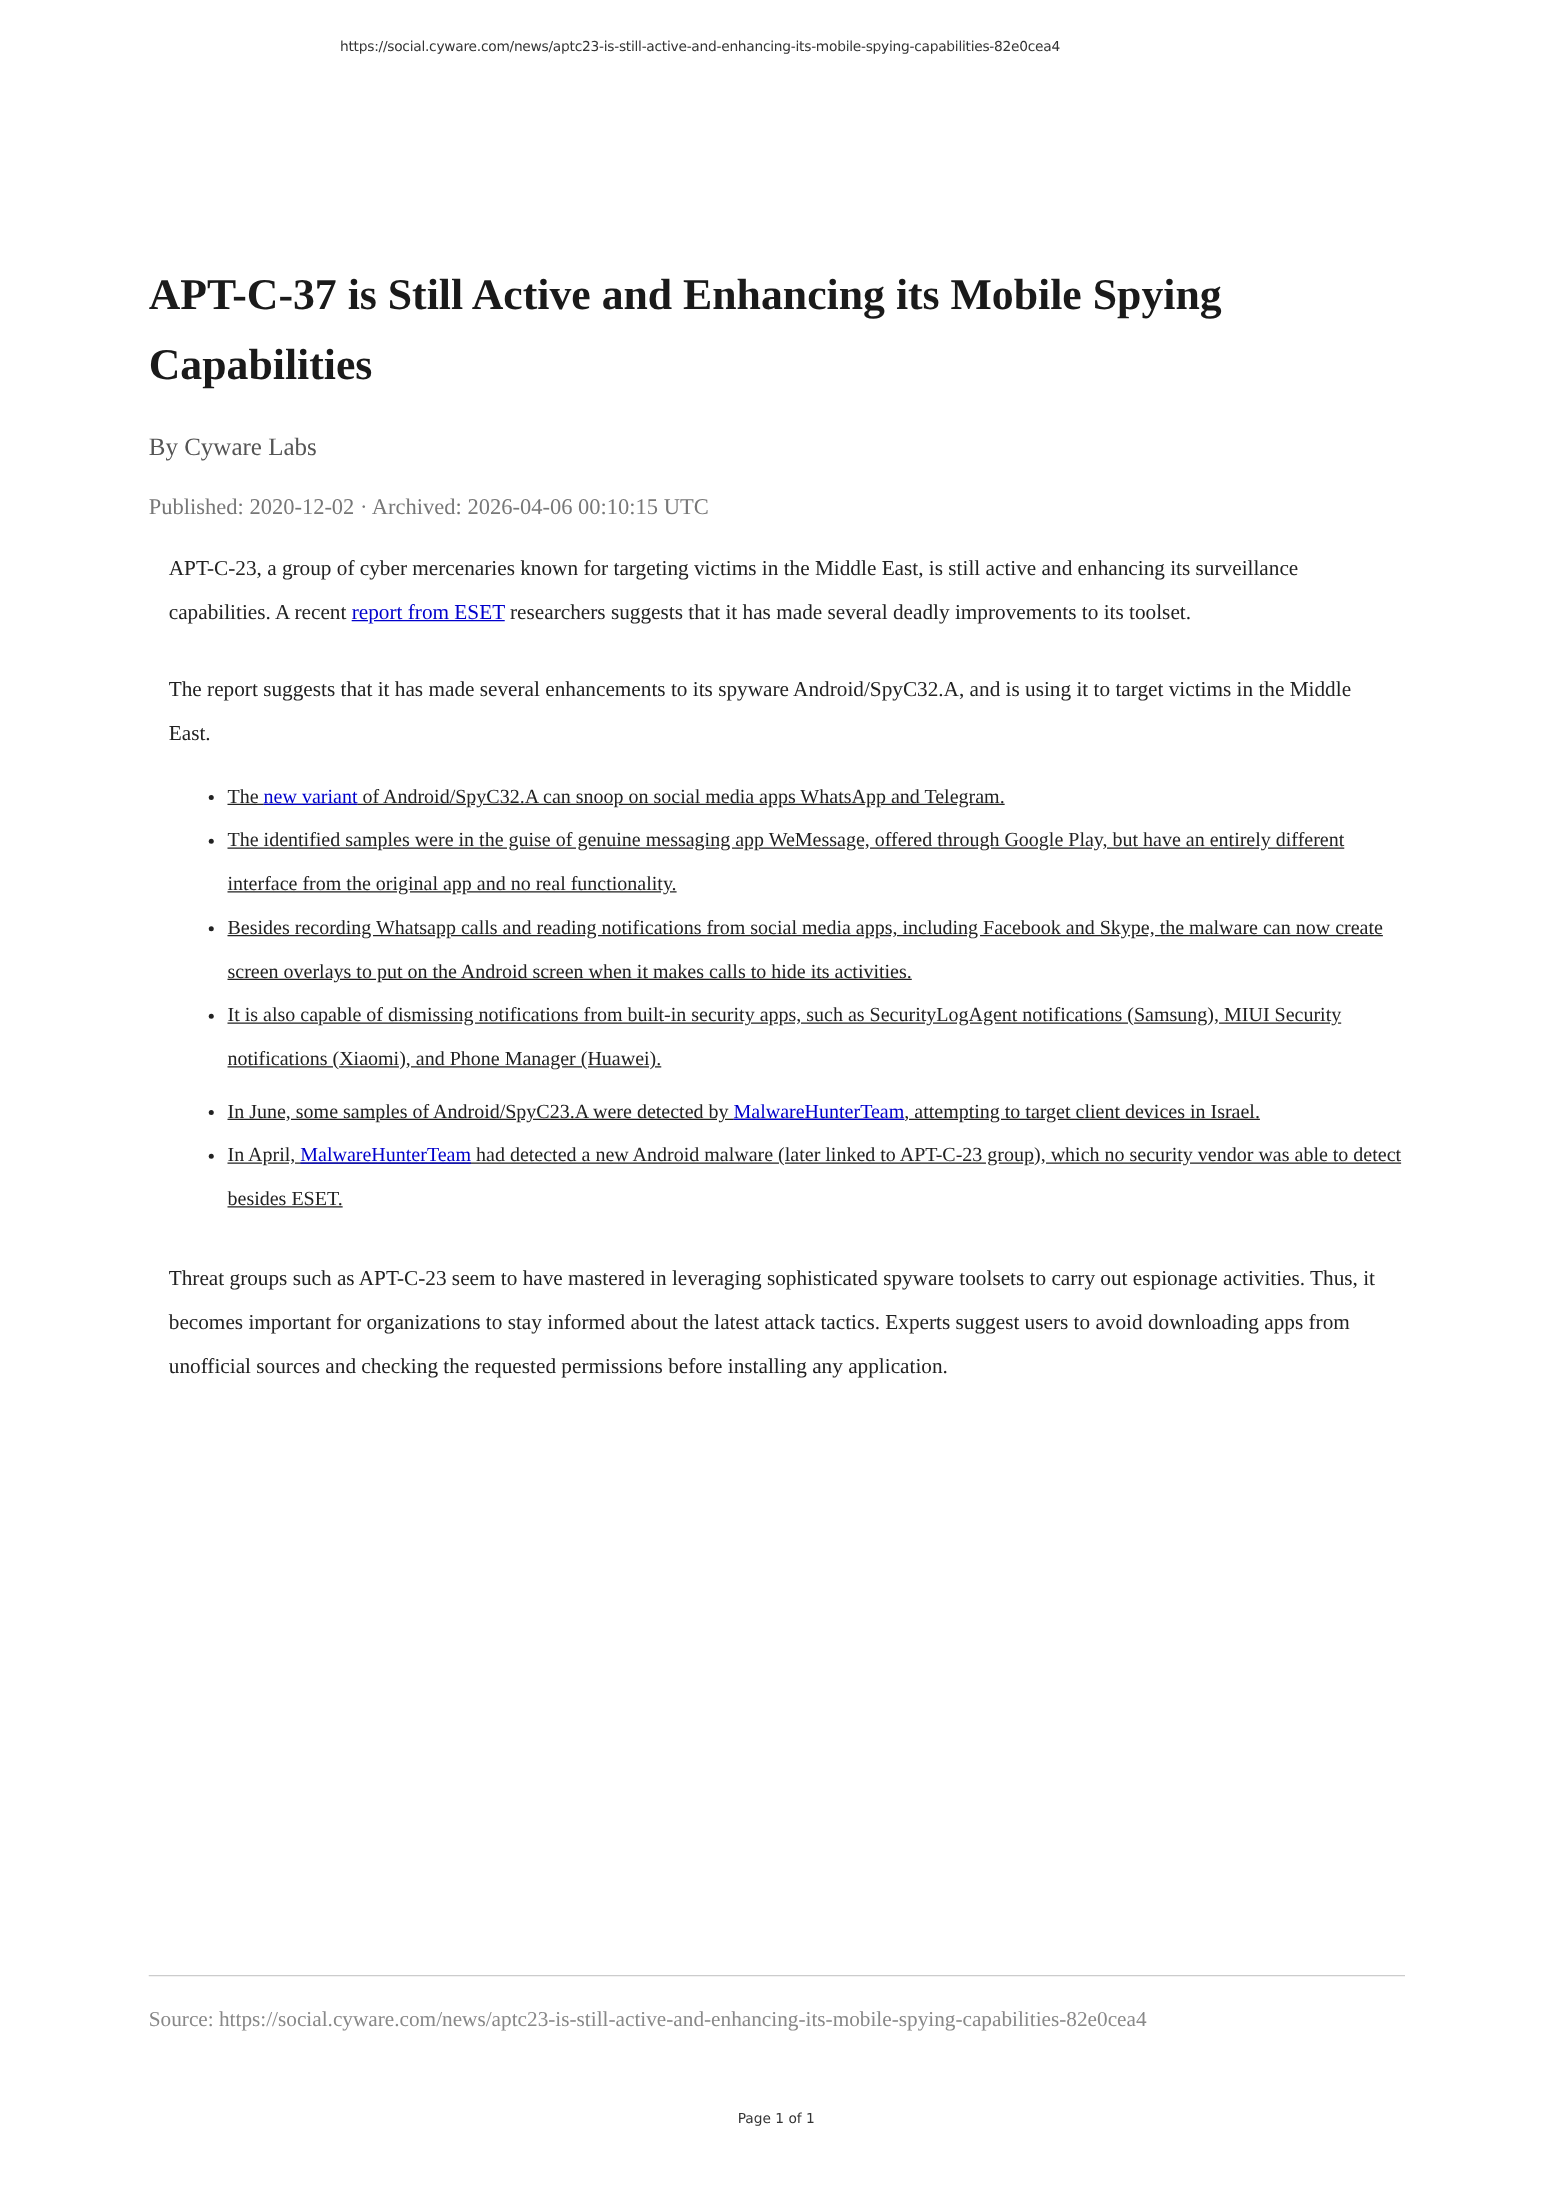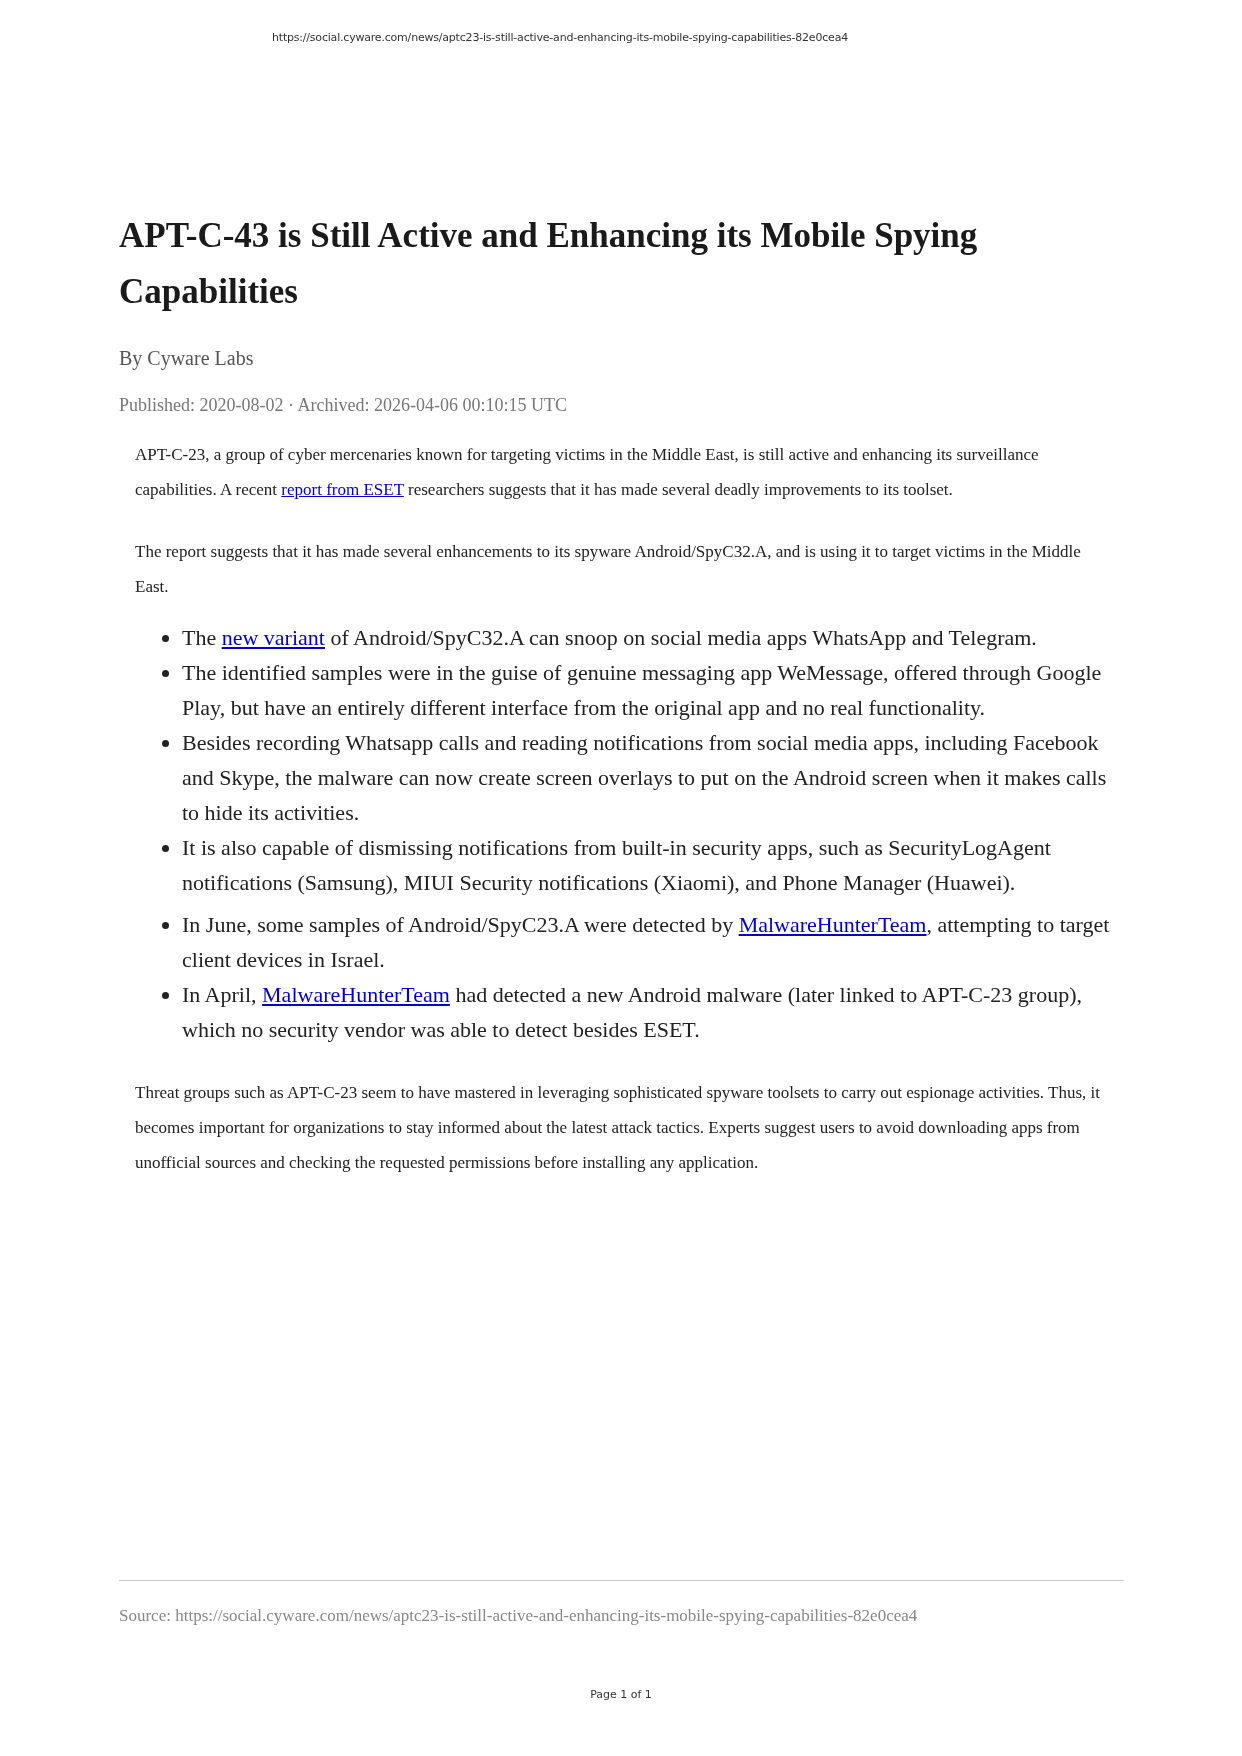--- a/index.html
+++ b/index.html
@@ -67,22 +67,23 @@
     }
     .h-discovered { margin-top: 25px; }
     .p-discovered { margin-top: 27px; }
     .h-incidents { margin-top: 27px; }
     .p-incidents { margin-top: 28px; }
     .h-worth { margin-top: 27px; }
     .p-worth { margin-top: 28px; }
     ul {
       margin: 7px 0 0 0;
       padding-left: 63px;
-      font-size: 22px;
+      font-size: 16px;
       line-height: 35px;
+      text-decoration: underline;
     }
     ul li { margin: 0; padding-left: 0; }
     a {
       color: #0000cc;
       text-decoration: underline;
     }
     .rule {
       position: absolute;
       left: 119px;
       top: 1580px;
@@ -108,23 +109,23 @@
       font-size: 11px;
       color: #333333;
     }
   </style>
 </head>
 <body>
 
 <div class="header-url">https://social.cyware.com/news/aptc23-is-still-active-and-enhancing-its-mobile-spying-capabilities-82e0cea4</div>
 
 <article class="article">
-  <h1 class="title">APT-C-43 is Still Active and Enhancing its Mobile Spying Capabilities</h1>
+  <h1 class="title">APT-C-37 is Still Active and Enhancing its Mobile Spying Capabilities</h1>
   <div class="byline">By Cyware Labs</div>
-  <div class="meta">Published: 2020-08-02 · Archived: 2026-04-06 00:10:15 UTC</div>
+  <div class="meta">Published: 2020-12-02 · Archived: 2026-04-06 00:10:15 UTC</div>
 
   <p class="intro"><span>APT-C-23, a group of cyber mercenaries known for targeting victims in the Middle East, is still active and enhancing its surveillance capabilities. A recent </span><a href="#">report from ESET</a><span> researchers suggests that it has made several deadly improvements to its toolset.</span></p>
 
   <p class="p-discovered">The report suggests that it has made several enhancements to its spyware Android/SpyC32.A, and is using it to target victims in the Middle East.</p>
   <ul>
     <li><span>The </span><a href="#">new variant</a><span> of Android/SpyC32.A can snoop on social media apps WhatsApp and Telegram.</span></li>
     <li>The identified samples were in the guise of genuine messaging app WeMessage, offered through Google Play, but have an entirely different interface from the original app and no real functionality.</li>
     <li>Besides recording Whatsapp calls and reading notifications from social media apps, including Facebook and Skype, the malware can now create screen overlays to put on the Android screen when it makes calls to hide its activities.</li>
     <li>It is also capable of dismissing notifications from built-in security apps, such as SecurityLogAgent notifications (Samsung), MIUI Security notifications (Xiaomi), and Phone Manager (Huawei).</li>
   </ul>

